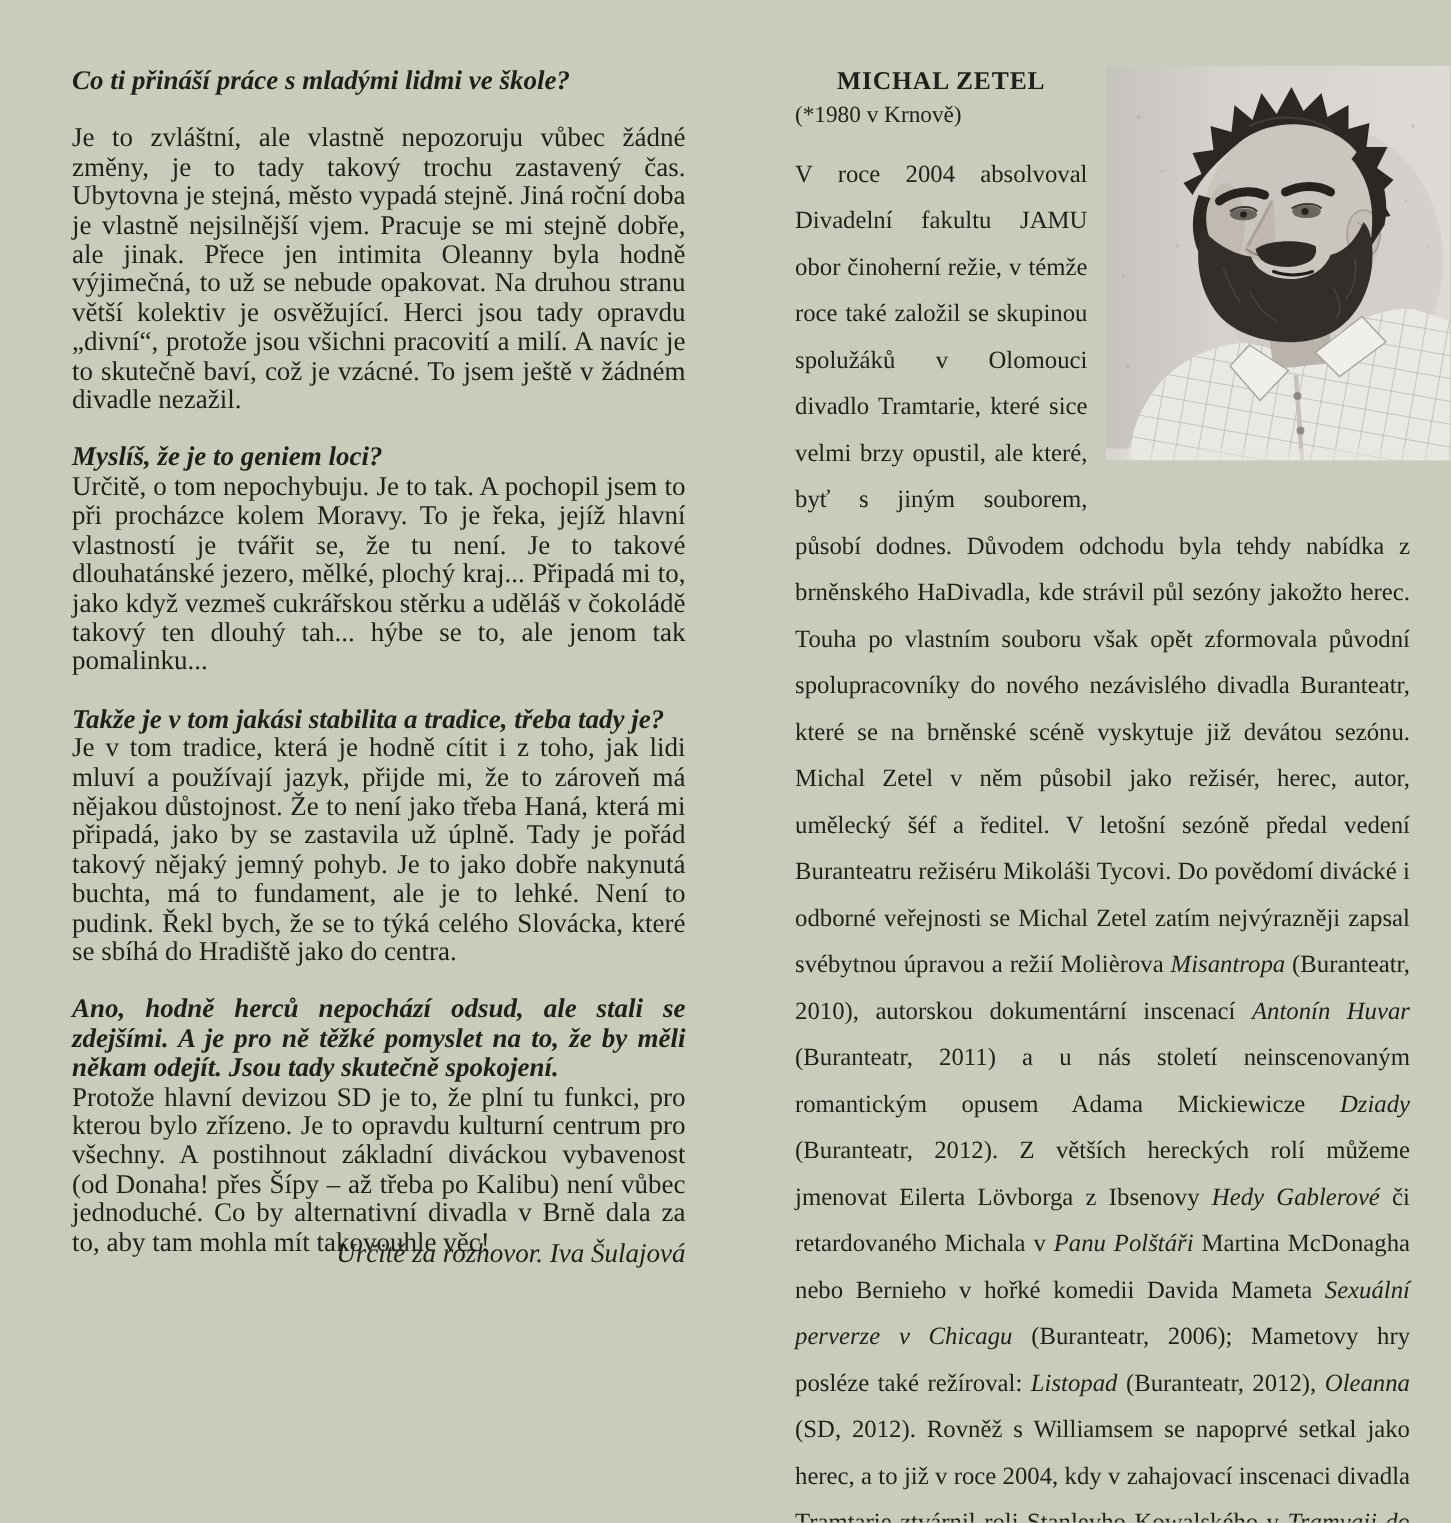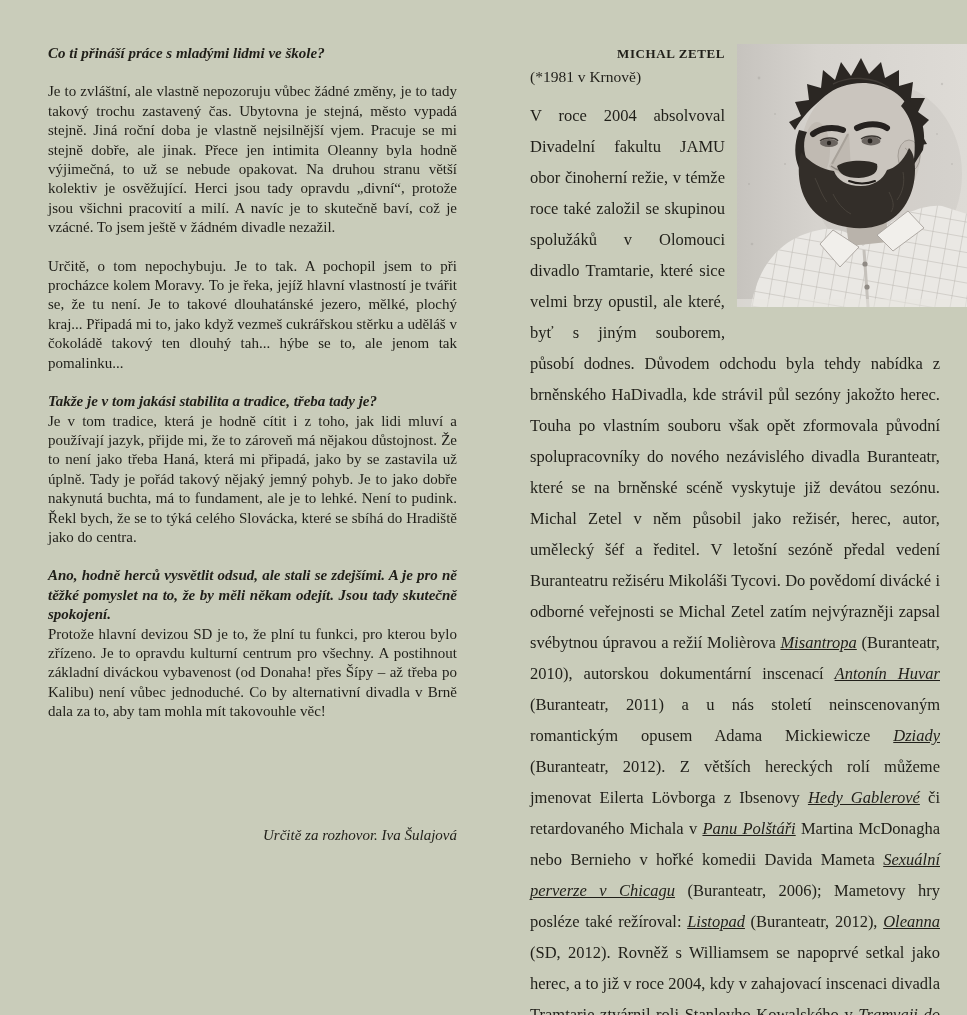--- a/index.html
+++ b/index.html
@@ -15,21 +15,21 @@
     font-family: "Liberation Serif", "DejaVu Serif", serif;
     color: #201f19;
   }
 
   
   .col-left {
     position: absolute;
     left: 48px;
     top: 44px;
     width: 409px;
-    font-size: 15px;
+    font-size: 18px;
     line-height: 19.4px;
     text-align: justify;
   }
   .qa { margin: 0 0 19px 0; }
   .qa .q {
     font-weight: bold;
     font-style: italic;
     margin: 0;
   }
   .qa .a { margin: 0; }
@@ -51,60 +51,61 @@
   }
   .portrait {
     float: right;
     width: 230px;
     height: 263px;
     margin: 2px -27px 16px 12px;
     display: block;
   }
   .portrait svg { display: block; width: 230px; height: 263px; }
   .bio-name {
-    font-size: 13px;
+    font-size: 17px;
     font-weight: bold;
     letter-spacing: 0.6px;
     line-height: 24px;
     margin: 0;
-    text-align: right;
+    text-align: center;
   }
   .bio-birth {
     font-size: 15.5px;
     line-height: 22px;
     margin: 0 0 12px 0;
     text-align: left;
   }
   .bio-text { margin: 0; }
-  .bio-text i { font-style: italic; text-decoration: underline; }
+  .bio-text i { font-style: italic; }
 </style>
 </head>
 <body>
 
 <div class="col-left">
 
     <div class="qa">
       <p class="q">Co ti přináší práce s mladými lidmi ve škole?</p>
     </div>
 
     <div class="qa">
       <p class="a">Je to zvláštní, ale vlastně nepozoruju vůbec žádné změny, je to tady takový trochu zastavený čas. Ubytovna je stejná, město vypadá stejně. Jiná roční doba je vlastně nejsilnější vjem. Pracuje se mi stejně dobře, ale jinak. Přece jen intimita Oleanny byla hodně výjimečná, to už se nebude opakovat. Na druhou stranu větší kolektiv je osvěžující. Herci jsou tady opravdu „divní“, protože jsou všichni pracovití a milí. A navíc je to skutečně baví, což je vzácné. To jsem ještě v žádném divadle nezažil.</p>
     </div>
 
     <div class="qa">
+      <p class="q">Myslíš, že je to geniem loci?</p>
       <p class="a">Určitě, o tom nepochybuju. Je to tak. A pochopil jsem to při procházce kolem Moravy. To je řeka, jejíž hlavní vlastností je tvářit se, že tu není. Je to takové dlouhatánské jezero, mělké, plochý kraj... Připadá mi to, jako když vezmeš cukrářskou stěrku a uděláš v čokoládě takový ten dlouhý tah... hýbe se to, ale jenom tak pomalinku...</p>
     </div>
 
     <div class="qa">
       <p class="q">Takže je v tom jakási stabilita a tradice, třeba tady je?</p>
       <p class="a">Je v tom tradice, která je hodně cítit i z toho, jak lidi mluví a používají jazyk, přijde mi, že to zároveň má nějakou důstojnost. Že to není jako třeba Haná, která mi připadá, jako by se zastavila už úplně. Tady je pořád takový nějaký jemný pohyb. Je to jako dobře nakynutá buchta, má to fundament, ale je to lehké. Není to pudink. Řekl bych, že se to týká celého Slovácka, které se sbíhá do Hradiště jako do centra.</p>
     </div>
 
     <div class="qa">
-      <p class="q">Ano, hodně herců vysvětlit odsud, ale stali se zdejšími. A je pro ně těžké pomyslet na to, že by měli někam odejít. Jsou tady skutečně spokojení.</p>
+      <p class="q">Ano, hodně herců nepochází odsud, ale stali se zdejšími. A je pro ně těžké pomyslet na to, že by měli někam odejít. Jsou tady skutečně spokojení.</p>
       <p class="a">Protože hlavní devizou SD je to, že plní tu funkci, pro kterou bylo zřízeno. Je to opravdu kulturní centrum pro všechny. A postihnout základní diváckou vybavenost (od Donaha! přes Šípy – až třeba po Kalibu) není vůbec jednoduché. Co by alternativní divadla v Brně dala za to, aby tam mohla mít takovouhle věc!</p>
     </div>
   </div>
 <div class="col-left" style="top:820px;">
   <div class="closing">Určitě za rozhovor. Iva Šulajová</div>
 </div>
 
 <div class="col-right">
 
   <span class="portrait" title="Černobílý portrét Michala Zetela – vousatý muž v kostkované košili">
@@ -186,15 +187,15 @@
           <path d="M 152,148 C 156,156 158,162 154,168"></path>
           <path d="M 166,128 C 168,138 166,148 160,156"></path>
         </g>
 
         <rect x="0" y="255" width="230" height="8" fill="#e8e5e0" opacity="0.55"></rect>
       </g>
     </svg>
   </span>
 
   <h2 class="bio-name">MICHAL ZETEL</h2>
-  <p class="bio-birth">(*1981 v Krnově)</p>
+  <p class="bio-birth">(*1980 v Krnově)</p>
   <p class="bio-text"><span>V roce 2004 absolvoval Divadelní fakultu JAMU obor činoherní režie, v témže roce také založil se skupinou spolužáků v Olomouci divadlo Tramtarie, které sice velmi brzy opustil, ale které, byť s jiným souborem, působí dodnes. Důvodem odchodu byla tehdy nabídka z brněnského HaDivadla, kde strávil půl sezóny jakožto herec. Touha po vlastním souboru však opět zformovala původní spolupracovníky do nového nezávislého divadla Buranteatr, které se na brněnské scéně vyskytuje již devátou sezónu. Michal Zetel v něm působil jako režisér, herec, autor, umělecký šéf a ředitel. V letošní sezóně předal vedení Buranteatru režiséru Mikoláši Tycovi. Do povědomí divácké i odborné veřejnosti se Michal Zetel zatím nejvýrazněji zapsal svébytnou úpravou a režií Molièrova </span><i>Misantropa</i><span> (Buranteatr, 2010), autorskou dokumentární inscenací </span><i>Antonín Huvar</i><span> (Buranteatr, 2011) a u nás století neinscenovaným romantickým opusem Adama Mickiewicze </span><i>Dziady</i><span> (Buranteatr, 2012). Z větších hereckých rolí můžeme jmenovat Eilerta Lövborga z Ibsenovy </span><i>Hedy Gablerové</i><span> či retardovaného Michala v </span><i>Panu Polštáři</i><span> Martina McDonagha nebo Bernieho v hořké komedii Davida Mameta </span><i>Sexuální perverze v Chicagu</i><span> (Buranteatr, 2006); Mametovy hry posléze také režíroval: </span><i>Listopad</i><span> (Buranteatr, 2012), </span><i>Oleanna</i><span> (SD, 2012). Rovněž s Williamsem se napoprvé setkal jako herec, a to již v roce 2004, kdy v zahajovací inscenaci divadla Tramtarie ztvárnil roli Stanleyho Kowalského v </span><i>Tramvaji do stanice Touha</i></p>
 </div>
 
 </body></html>

